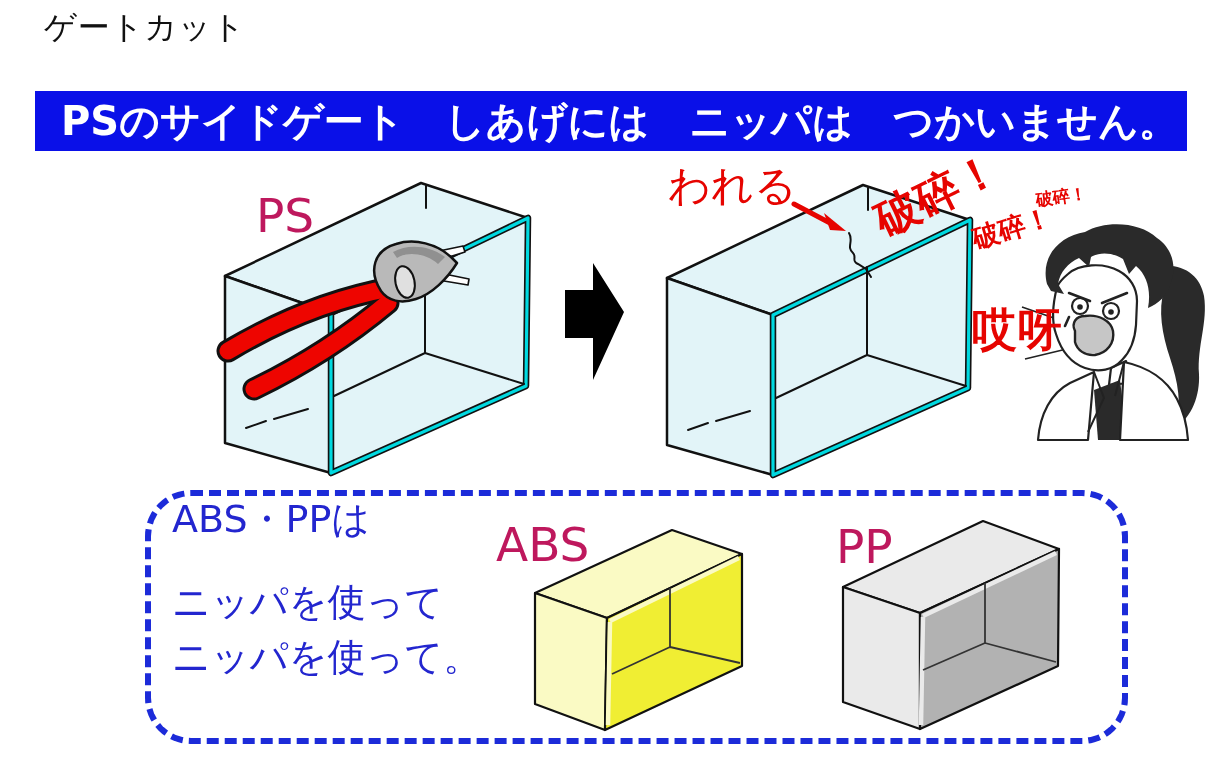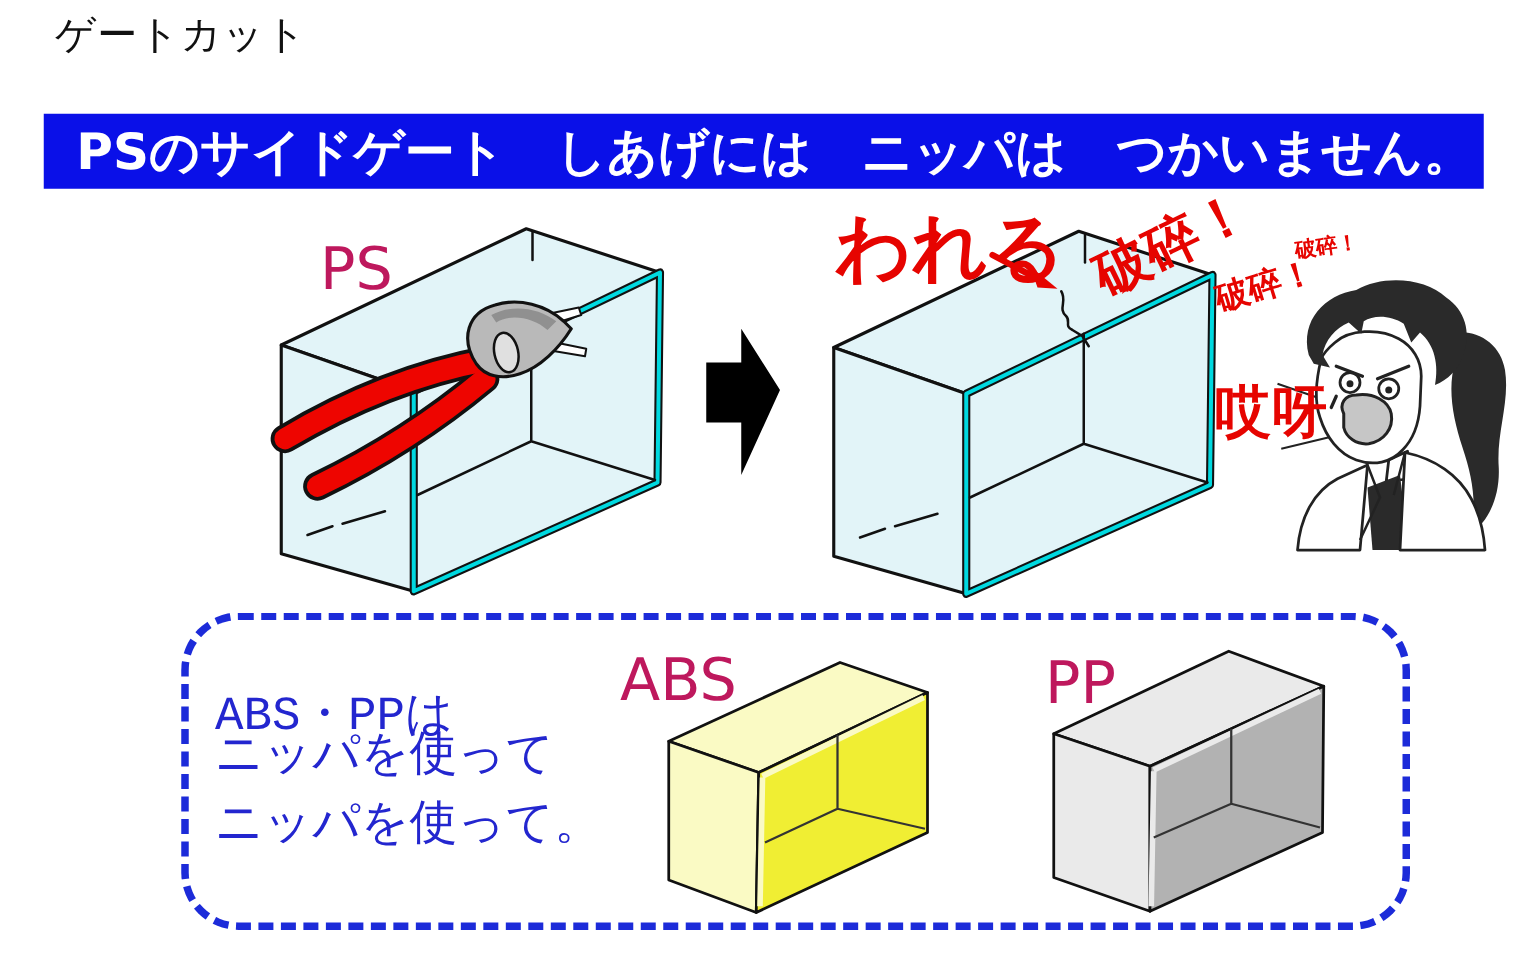--- a/index.html
+++ b/index.html
@@ -6,32 +6,32 @@
     font-family:"DejaVu Sans","Liberation Sans",sans-serif;}
   .abs{position:absolute;}
   #stage{position:relative;width:1225px;height:584px;}
   #page-title{left:44px;top:6px;font-size:32px;font-weight:500;color:var(--title-fg);letter-spacing:1px;}
   #banner{left:35px;top:63px;width:1152px;height:60px;background:var(--banner-bg);
     display:flex;align-items:center;padding-left:26px;box-sizing:border-box;margin-top:28px;}
   #banner span{color:var(--banner-fg);font-size:40px;font-weight:700;white-space:nowrap;}
   #art{left:0;top:0;width:1225px;height:768px;pointer-events:none;}
   .label{color:#be185d;font-size:47px;font-weight:400;white-space:nowrap;}
   .redtxt{color:var(--alert-red);white-space:nowrap;}
-  #lbl-wareru{left:668px;top:158px;font-size:60px;font-weight:700;}
+  #lbl-wareru{left:668px;top:158px;font-size:42px;font-weight:400;}
   #lbl-shatter-big{left:878px;top:194px;font-size:44px;font-weight:800;transform:rotate(-26deg);transform-origin:0 50%;}
   #lbl-shatter-mid{left:973px;top:222px;font-size:27px;font-weight:800;transform:rotate(-17deg);transform-origin:0 50%;}
   #lbl-shatter-small{left:1036px;top:189px;font-size:17px;font-weight:800;transform:rotate(-8deg);transform-origin:0 50%;}
   #lbl-aiya{left:972px;top:300px;font-size:45px;font-weight:600;text-align:right;}
   #lbl-ps{left:256px;top:188px;}
   #lbl-abs{left:496px;top:517px;}
   #lbl-pp{left:836px;top:519px;}
   #note-box{left:145px;top:490px;width:983px;height:254px;box-sizing:border-box;
     border:6px dashed var(--border-blue);border-radius:46px;}
   .noteline{left:172px;color:var(--note-blue);font-size:38px;font-weight:500;white-space:nowrap;}
-  #note-l1{top:545px;font-family:Liberation Mono, monospace;} #note-l2{top:577px;} #note-l3{top:632px;}
+  #note-l1{top:494px;} #note-l2{top:577px;} #note-l3{top:632px;}
 
   
   .box-face{fill:var(--box-fill);stroke:#111;stroke-width:2.5;stroke-linejoin:round;}
   .box-open-black{fill:var(--box-fill);stroke:#111;stroke-width:6.5;stroke-linejoin:round;}
   .box-open-cyan{fill:none;stroke:var(--box-rim);stroke-width:3.2;stroke-linejoin:round;}
   .iline{stroke:#111;stroke-width:2;fill:none;stroke-linecap:round;}
   .iline2{stroke:#333;stroke-width:1.8;fill:none;}
   .handle-under{fill:none;stroke:#111;stroke-width:23;stroke-linecap:round;}
   .handle-red{fill:none;stroke:var(--nipper-red);stroke-width:17;stroke-linecap:round;}
   .jaw{fill:#fff;stroke:#111;stroke-width:1.6;stroke-linejoin:round;}

